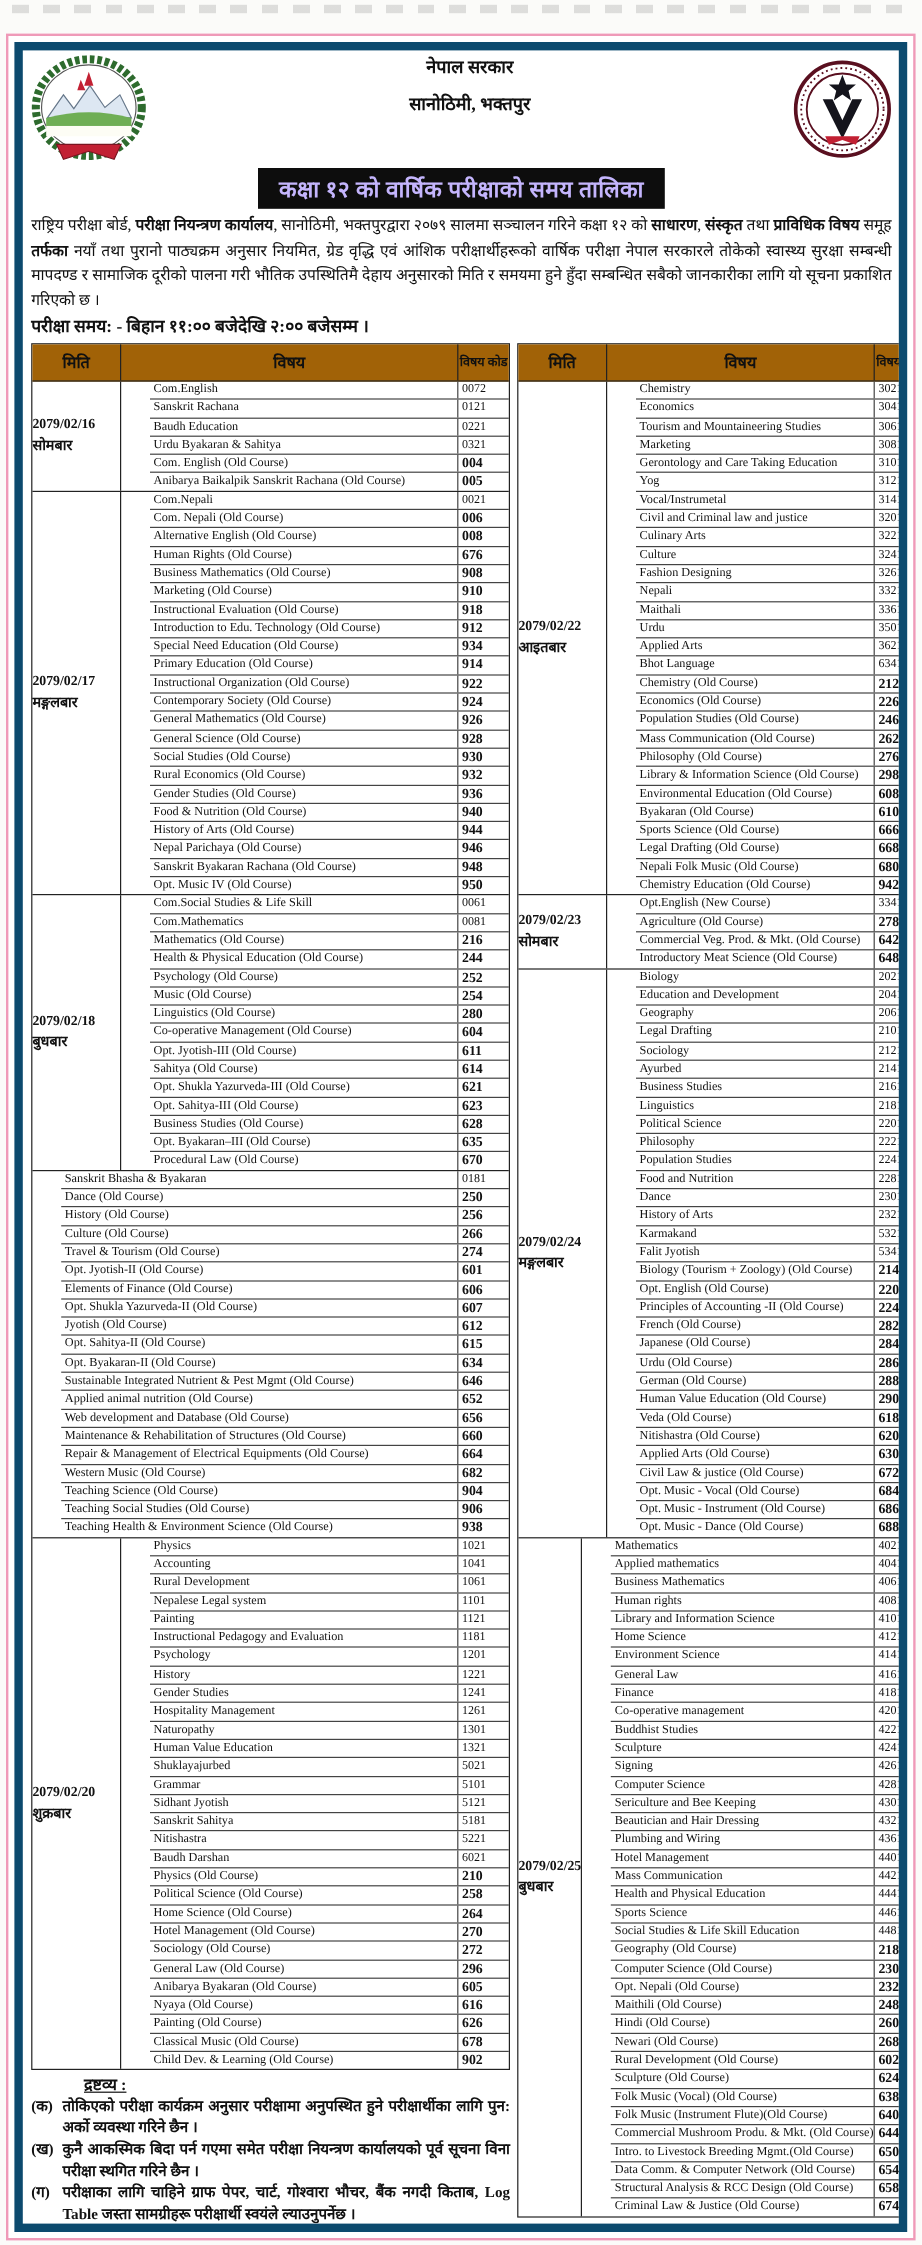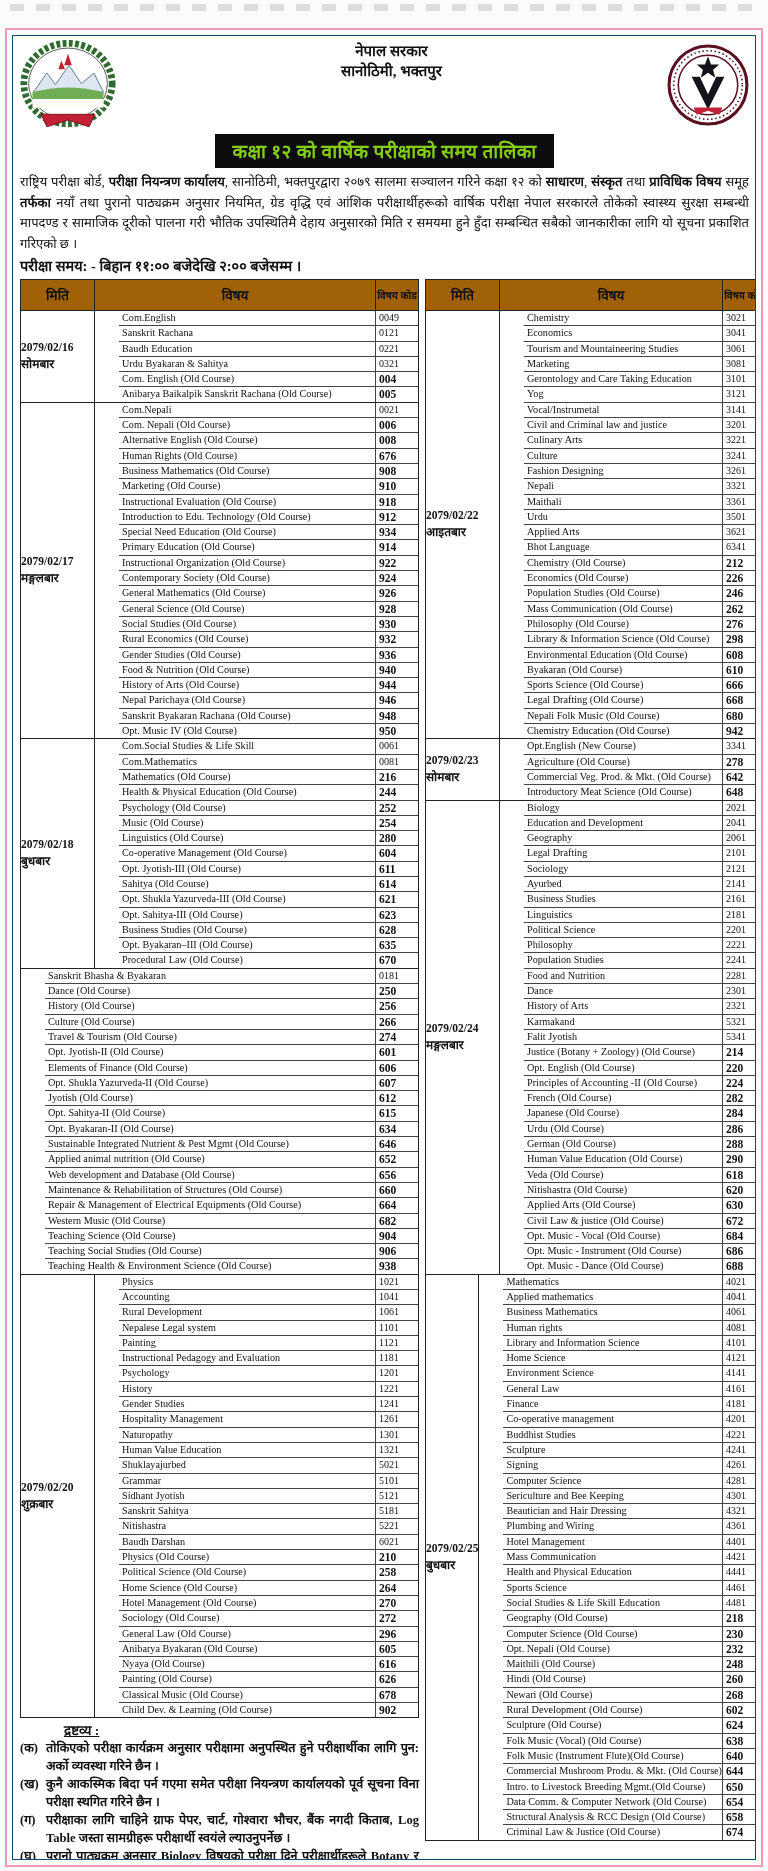--- a/index.html
+++ b/index.html
@@ -7,32 +7,32 @@
     width:768px;height:1871px;position:relative;background:#fbfbf9;
     font-family:"Liberation Serif","DejaVu Serif",serif;color:#111;
     overflow:hidden;
   }
   
   .top-strip{position:absolute;top:0;left:0;right:0;height:26px;}
   .top-strip .smudge{position:absolute;top:4px;left:10px;right:10px;height:7px;opacity:.18;
     background:repeating-linear-gradient(90deg,#555 0 14px,transparent 14px 26px);}
   
   .outer{position:absolute;top:28px;left:5px;right:5px;bottom:4px;border:2px solid #ef9ab8;background:#fff;}
-  .frame{position:absolute;top:5px;left:5px;right:5px;bottom:5px;border:1px solid #0c4a6e;padding:4px 6px 6px 7px;overflow:hidden;}
+  .frame{position:absolute;top:5px;left:5px;right:5px;bottom:5px;border:7px solid #0c4a6e;padding:4px 6px 6px 7px;overflow:hidden;}
 
   
   .masthead{display:flex;align-items:flex-start;justify-content:space-between;}
   .emblem{width:96px;height:92px;flex:0 0 auto;}
   .seal{width:82px;height:82px;flex:0 0 auto;margin-top:4px;}
   .head-text{flex:1;text-align:center;line-height:1.25;padding-top:2px;}
   .gov{font-size:15px;font-weight:700;}
   .board{font-size:23px;font-weight:700;margin-top:1px;}
   .office{font-size:18px;font-weight:700;margin-top:1px;}
-  .place{font-size:15px;font-weight:700;margin-top:1px;}
-  .banner{background:#0d0d0d;color:#84cc16;font-size:19px;font-weight:700;
+  .place{font-size:15px;font-weight:700;margin-top:12px;}
+  .banner{background:#0d0d0d;color:#c4b5fd;font-size:19px;font-weight:700;
     width:max-content;margin:2px auto 4px auto;padding:4px 18px;letter-spacing:.3px;}
   .intro{font-size:13px;line-height:20.5px;text-align:justify;font-weight:500;}
   .timeline{font-size:14.5px;font-weight:700;margin:1px 0 4px 0;}
 
   
   .tables{display:flex;gap:6px;align-items:flex-start;}
   .col-left{width:399px;flex:0 0 auto;}
   .col-right{width:341px;flex:0 0 auto;}
   .xtable{border:1.5px solid #222;}
   .thead{display:flex;border-bottom:1.5px solid #222;background:#a16207;}
@@ -113,21 +113,21 @@
             <div class="th code-h">विषय कोड</div>
           </div>
         <div class="section">
               <div class="datecell">
                 <div class="date">2079/02/16</div>
                 <div class="day">सोमबार</div>
               </div>
               <div class="rows">
                 <div class="row">
                   <div class="subject">Com.English</div>
-                  <div class="code">0049</div>
+                  <div class="code">0072</div>
                 </div>
                 <div class="row">
                   <div class="subject">Sanskrit Rachana</div>
                   <div class="code">0121</div>
                 </div>
                 <div class="row">
                   <div class="subject">Baudh Education</div>
                   <div class="code">0221</div>
                 </div>
                 <div class="row">
@@ -755,21 +755,21 @@
                 </div>
                 <div class="row">
                   <div class="subject">Karmakand</div>
                   <div class="code">5321</div>
                 </div>
                 <div class="row">
                   <div class="subject">Falit Jyotish</div>
                   <div class="code">5341</div>
                 </div>
                 <div class="row">
-                  <div class="subject">Justice (Botany + Zoology) (Old Course)</div>
+                  <div class="subject">Biology (Tourism + Zoology) (Old Course)</div>
                   <div class="code big">214</div>
                 </div>
                 <div class="row">
                   <div class="subject">Opt. English (Old Course)</div>
                   <div class="code big">220</div>
                 </div>
                 <div class="row">
                   <div class="subject">Principles of Accounting -II (Old Course)</div>
                   <div class="code big">224</div>
                 </div>

